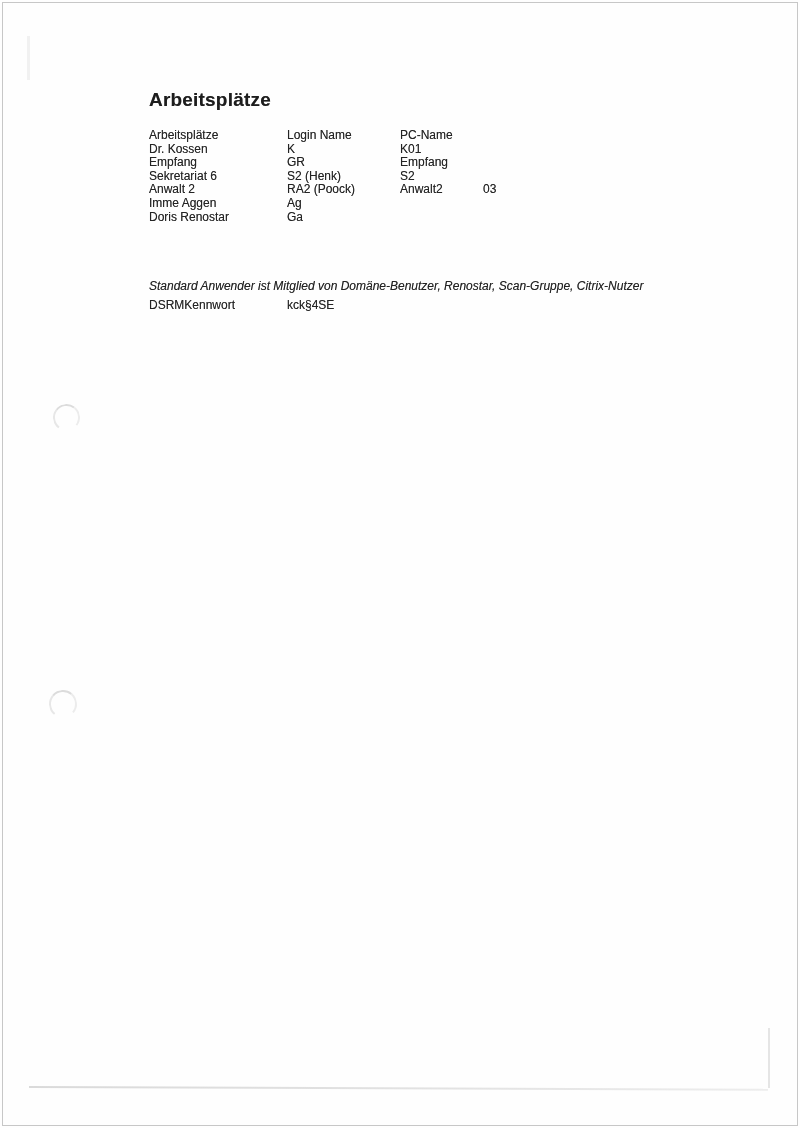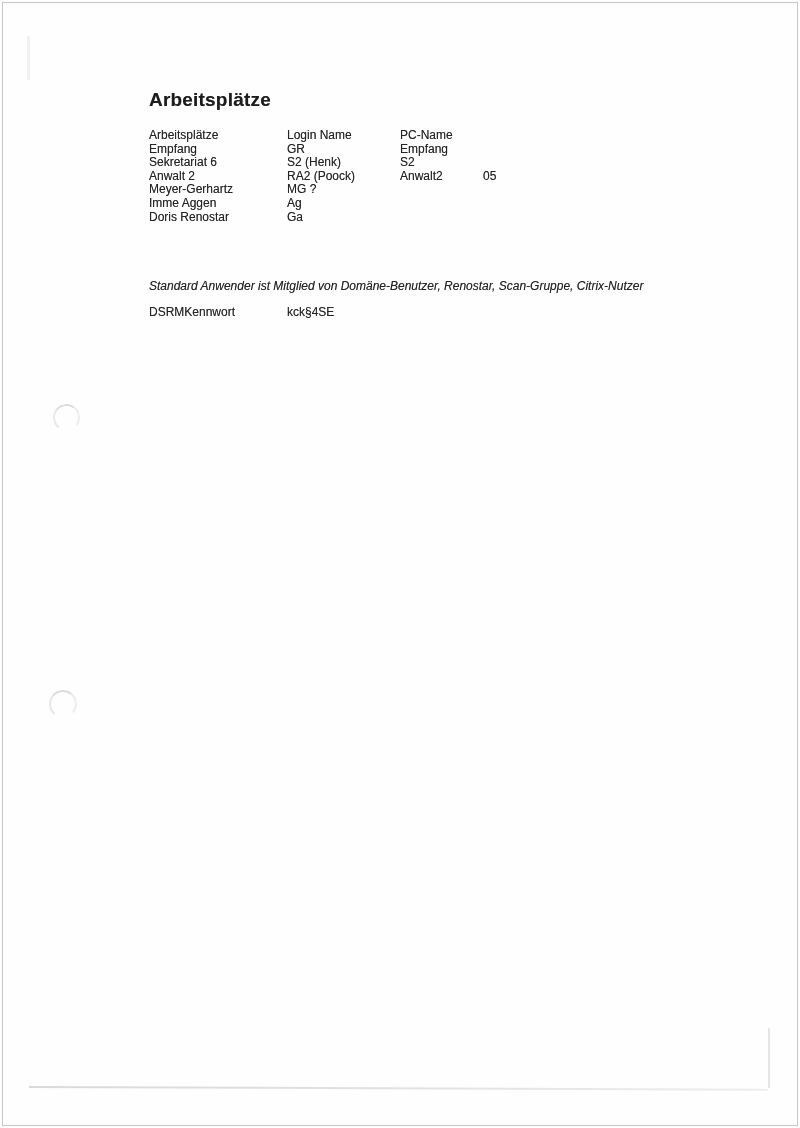--- a/index.html
+++ b/index.html
@@ -43,21 +43,21 @@
     white-space: nowrap;
   }
   .note {
     position: absolute; left: 149px; top: 279px;
     margin: 0;
     font-size: 12px; line-height: 14px;
     white-space: nowrap;
     font-style: italic;
   }
   .dsrm-row {
-    position: absolute; left: 149px; top: 305px;
+    position: absolute; left: 149px; top: 298px;
     display: grid;
     grid-template-columns: 138px auto;
     font-size: 12px; line-height: 14px;
     white-space: nowrap;
   }
   
   .punch-hole {
     position: absolute;
     border-radius: 50%;
     border: 2px solid transparent;
@@ -97,42 +97,42 @@
   <h1 class="title scan-text">Arbeitsplätze</h1>
 
   <div class="ws-table scan-text">
     <div class="ws-row">
       <span>Arbeitsplätze</span>
       <span>Login Name</span>
       <span>PC-Name</span>
       <span></span>
     </div>
     <div class="ws-row">
+      <span>Dr. Kossen</span>
+      <span>K</span>
+      <span>K01</span>
+      <span></span>
+    </div>
+    <div class="ws-row">
       <span>Empfang</span>
       <span>GR</span>
       <span>Empfang</span>
       <span></span>
     </div>
     <div class="ws-row">
       <span>Sekretariat 6</span>
       <span>S2 (Henk)</span>
       <span>S2</span>
       <span></span>
     </div>
     <div class="ws-row">
       <span>Anwalt 2</span>
       <span>RA2 (Poock)</span>
       <span>Anwalt2</span>
-      <span>05</span>
-    </div>
-    <div class="ws-row">
-      <span>Meyer-Gerhartz</span>
-      <span>MG ?</span>
-      <span></span>
-      <span></span>
+      <span>03</span>
     </div>
     <div class="ws-row">
       <span>Imme Aggen</span>
       <span>Ag</span>
       <span></span>
       <span></span>
     </div>
     <div class="ws-row">
       <span>Doris Renostar</span>
       <span>Ga</span>

